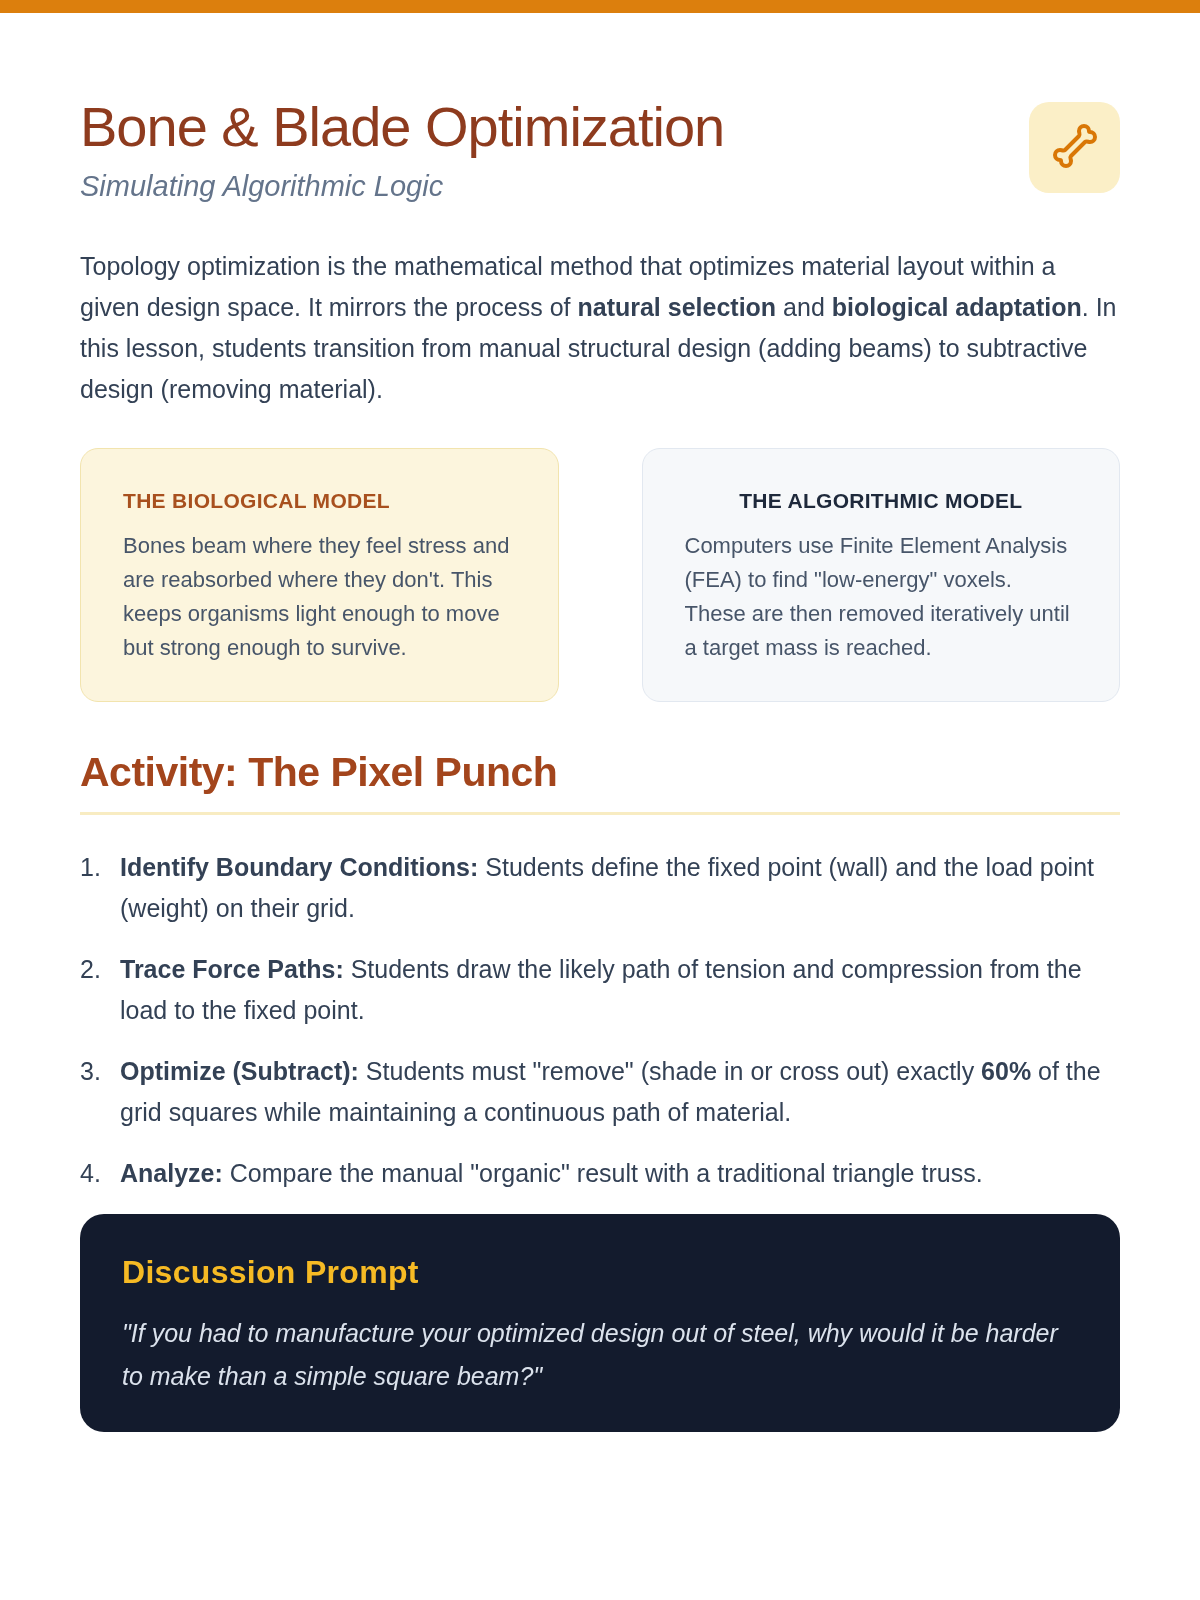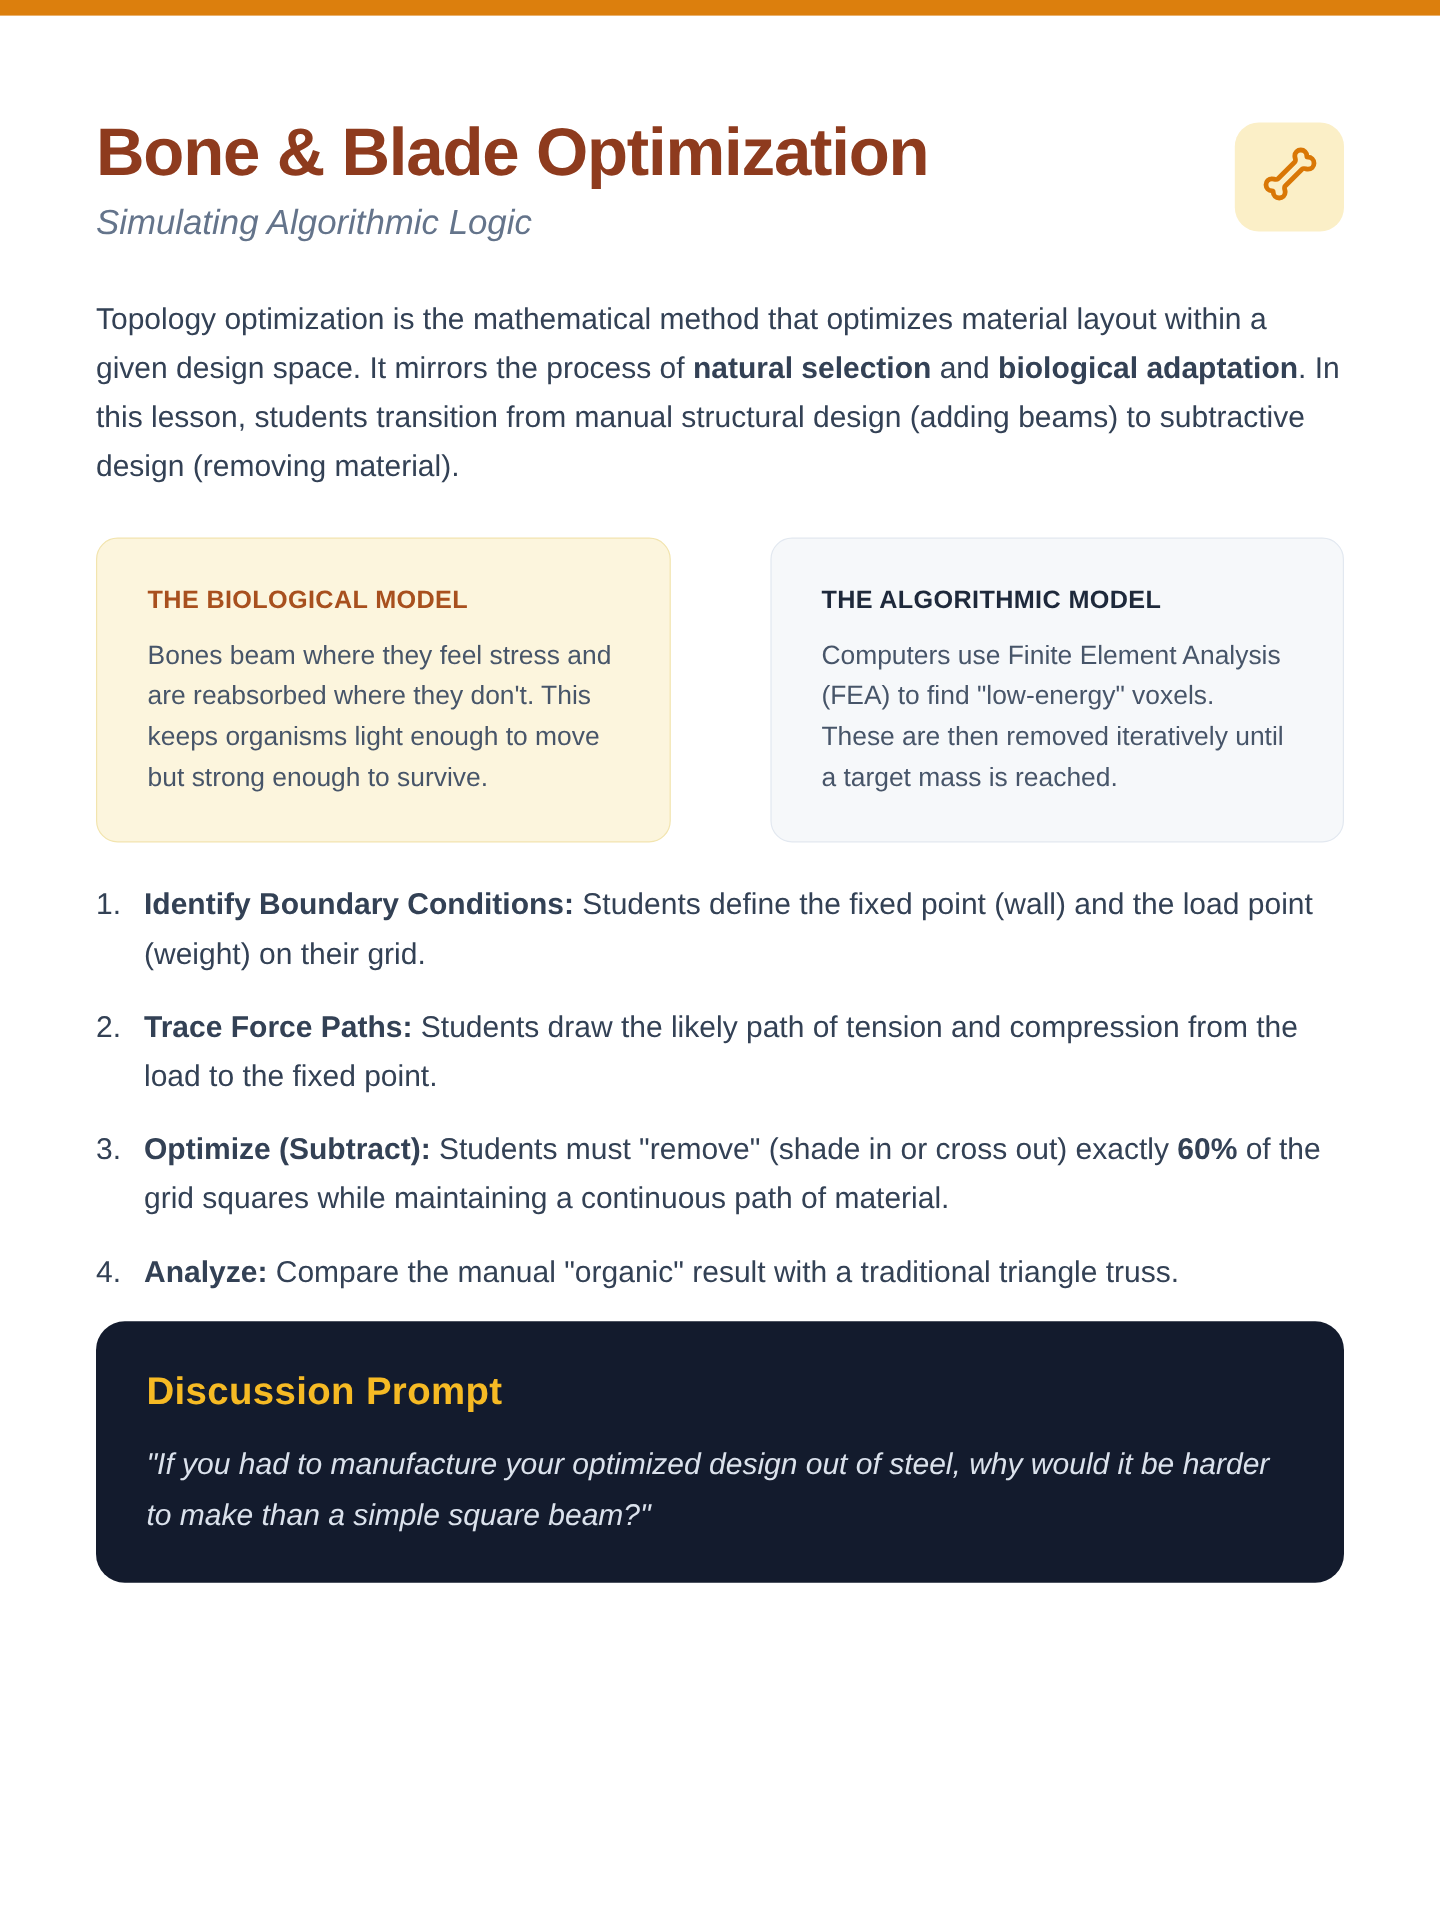--- a/index.html
+++ b/index.html
@@ -21,21 +21,21 @@
   
   .header {
     margin-top: 83px;
     display: flex;
     justify-content: space-between;
     align-items: flex-start;
   }
   .page-title {
     font-size: 56px;
     line-height: 1.1;
-    font-weight: bold;
+    font-weight: normal;
     letter-spacing: -1px;
     color: var(--title, #8E3B1E);
     margin: 0;
   }
   .page-subtitle {
     margin-top: 10px;
     font-size: 29px;
     line-height: 36px;
     font-style: italic;
     color: var(--subtitle, #64748B);
@@ -92,21 +92,21 @@
     background: var(--card-algo-bg, #F6F8FA);
     border: 1px solid var(--card-algo-border, #E2E8F0);
   }
   .card-title {
     font-size: 21px;
     font-weight: bold;
     letter-spacing: 0.3px;
     margin-bottom: 16px;
   }
   .card-bio .card-title { color: var(--card-bio-title, #A8501E); }
-  .card-algo .card-title { color: var(--card-algo-title, #1E293B); }
+  .card-algo .card-title { color: var(--card-algo-title, #1E293B); text-align: center; }
   .card-body {
     font-size: 22px;
     line-height: 34px;
     color: var(--card-text, #475569);
   }
   
   .steps {
     margin-top: 32px;
   }
   .step {
@@ -173,20 +173,21 @@
     <div class="card card-bio">
       <div class="card-title">THE BIOLOGICAL MODEL</div>
       <div class="card-body">Bones beam where they feel stress and are reabsorbed where they don't. This keeps organisms light enough to move but strong enough to survive.</div>
     </div>
     <div class="card card-algo">
       <div class="card-title">THE ALGORITHMIC MODEL</div>
       <div class="card-body">Computers use Finite Element Analysis (FEA) to find "low-energy" voxels. These are then removed iteratively until a target mass is reached.</div>
     </div>
   </div>
 
+  <h2 class="section-heading activity-heading">Activity: The Pixel Punch</h2>
 
   <div class="steps">
     <div class="step"><span class="step-num">1.</span><b>Identify Boundary Conditions:</b><span> Students define the fixed point (wall) and the load point (weight) on their grid.</span><b></b><span></span></div>
     <div class="step"><span class="step-num">2.</span><b>Trace Force Paths:</b><span> Students draw the likely path of tension and compression from the load to the fixed point.</span><b></b><span></span></div>
     <div class="step"><span class="step-num">3.</span><b>Optimize (Subtract):</b><span> Students must "remove" (shade in or cross out) exactly </span><b>60%</b><span> of the grid squares while maintaining a continuous path of material.</span></div>
     <div class="step"><span class="step-num">4.</span><b>Analyze:</b><span> Compare the manual "organic" result with a traditional triangle truss.</span><b></b><span></span></div>
   </div>
 
   <div class="prompt-box">
     <h3 class="prompt-heading">Discussion Prompt</h3>

